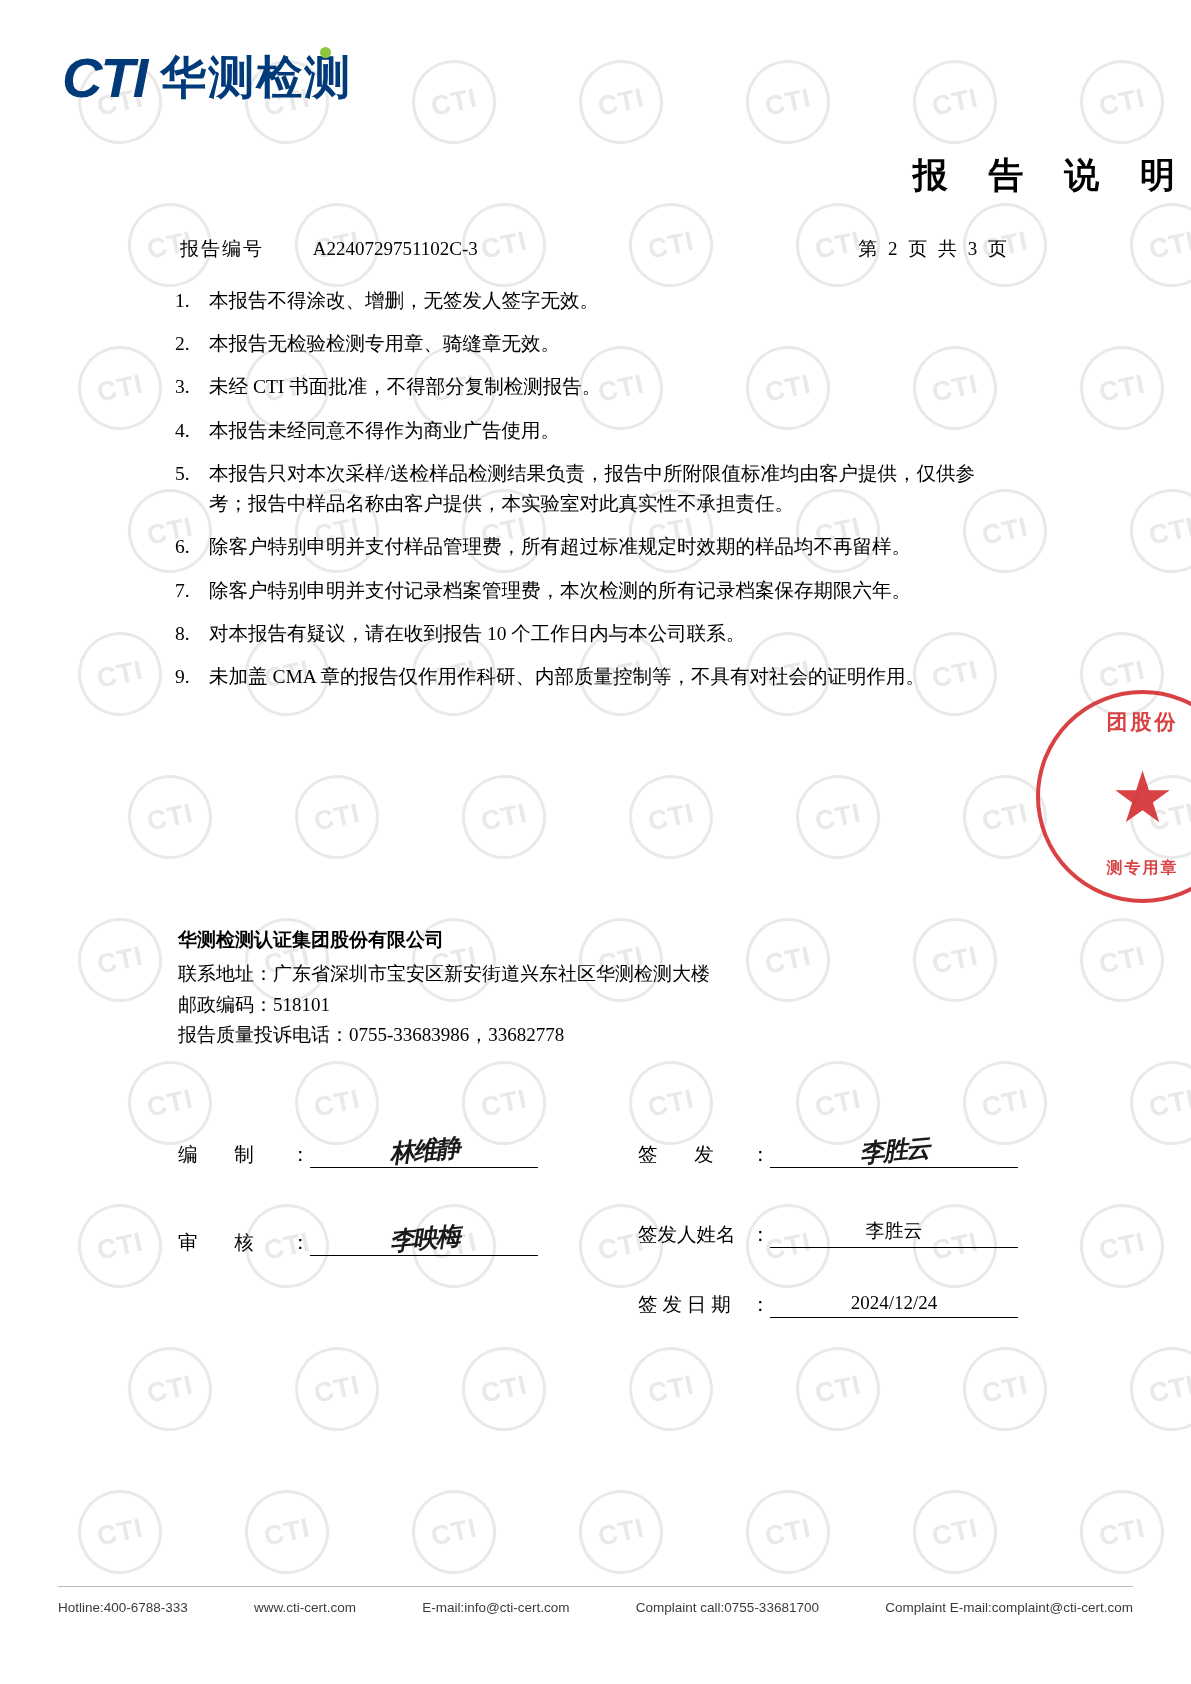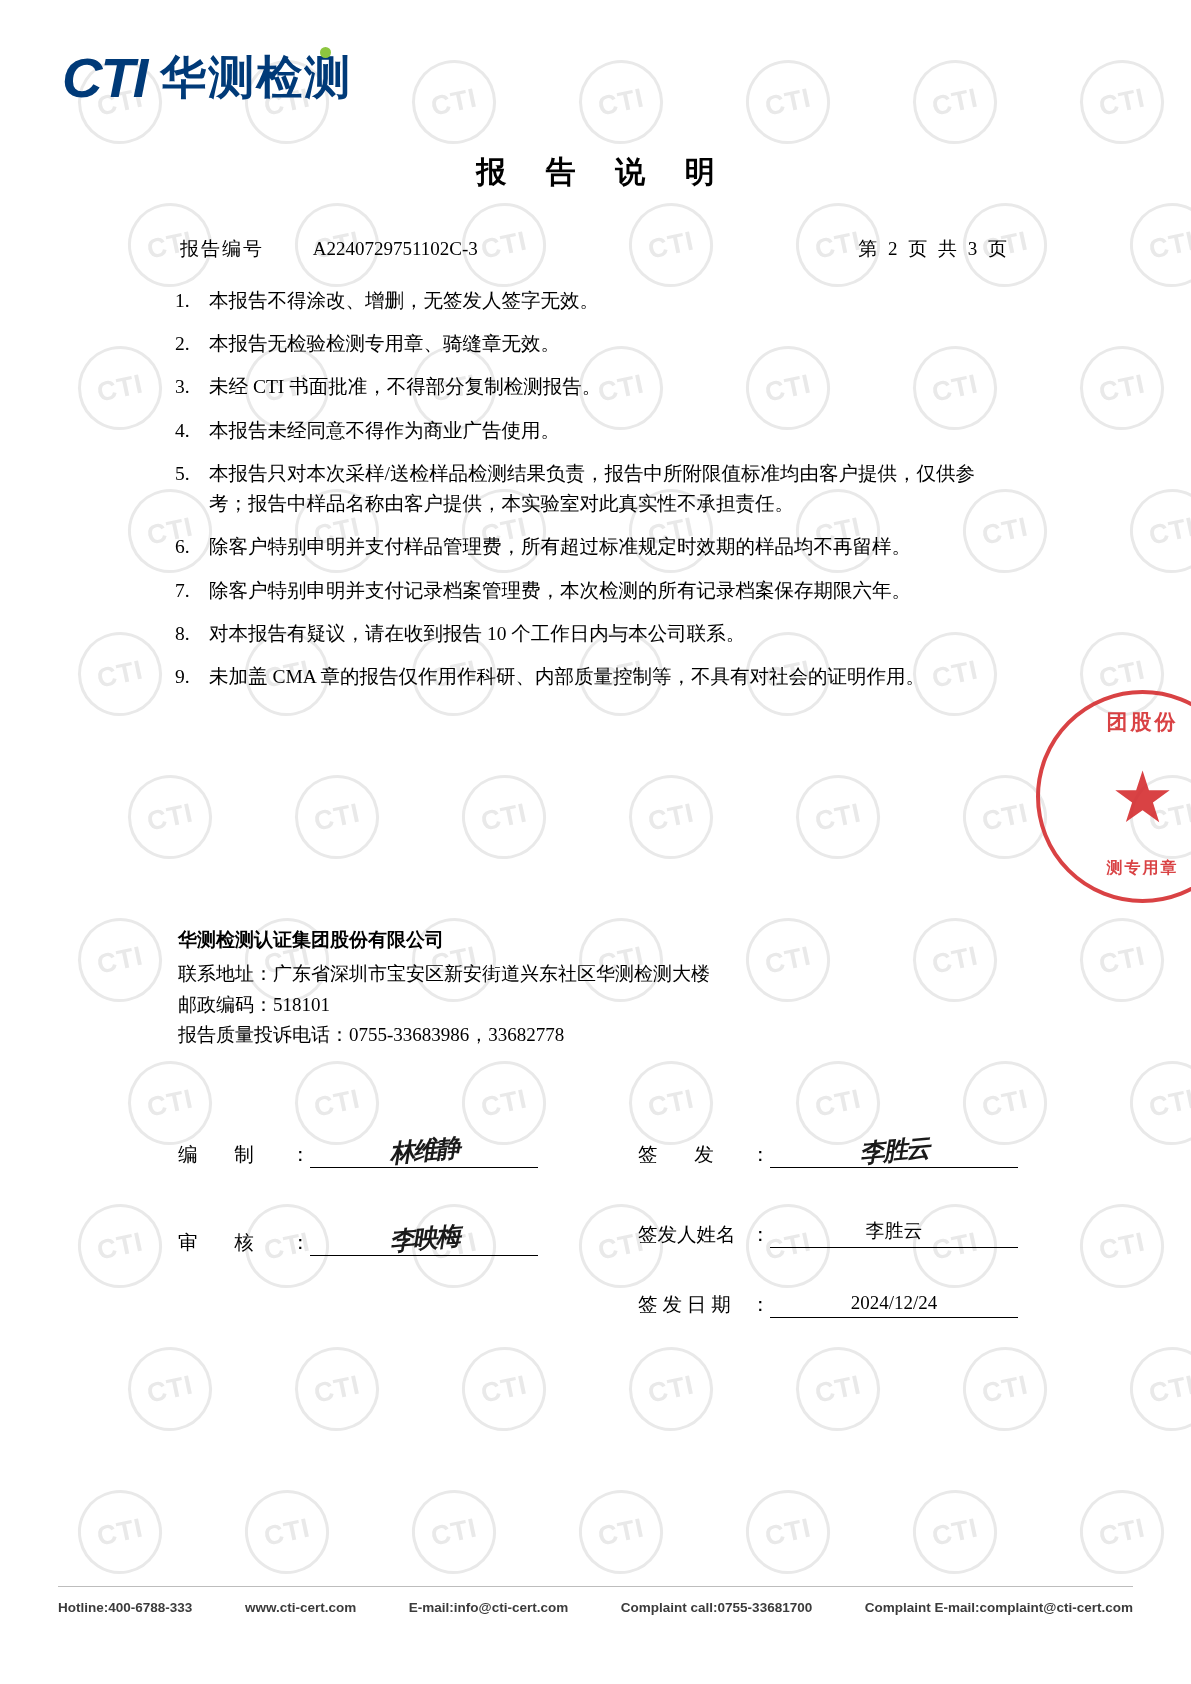--- a/index.html
+++ b/index.html
@@ -78,24 +78,24 @@
     font-size: 46px;
     color: #003a78;
     letter-spacing: 2px;
   }
 
   .doc-title {
     position: absolute;
     top: 152px;
     left: 0;
     width: 1191px;
-    text-align: center;
+    text-align: right;
     font-family: "Liberation Serif", serif;
     font-weight: bold;
-    font-size: 30px;
+    font-size: 35px;
     letter-spacing: 16px;
     text-indent: 16px;
   }
 
   .meta-row {
     position: absolute;
     top: 236px;
     left: 180px;
     width: 830px;
     display: flex;
@@ -255,21 +255,21 @@
     position: absolute;
     left: 58px;
     right: 58px;
     top: 1600px;
     display: flex;
     justify-content: space-between;
     font-family: "Liberation Sans", sans-serif;
     font-size: 13.5px;
     color: #3b3b3b;
   }
-  .footer-item { white-space: nowrap; font-weight: bold; }
+  .footer-item { white-space: nowrap; }
 </style>
 </head>
 <body>
 
 <div class="watermarks" id="wm-layer">
     <div class="wm" style="left: 78px; top: 60px;">CTI</div>
     <div class="wm" style="left: 245px; top: 60px;">CTI</div>
     <div class="wm" style="left: 412px; top: 60px;">CTI</div>
     <div class="wm" style="left: 579px; top: 60px;">CTI</div>
     <div class="wm" style="left: 746px; top: 60px;">CTI</div>

